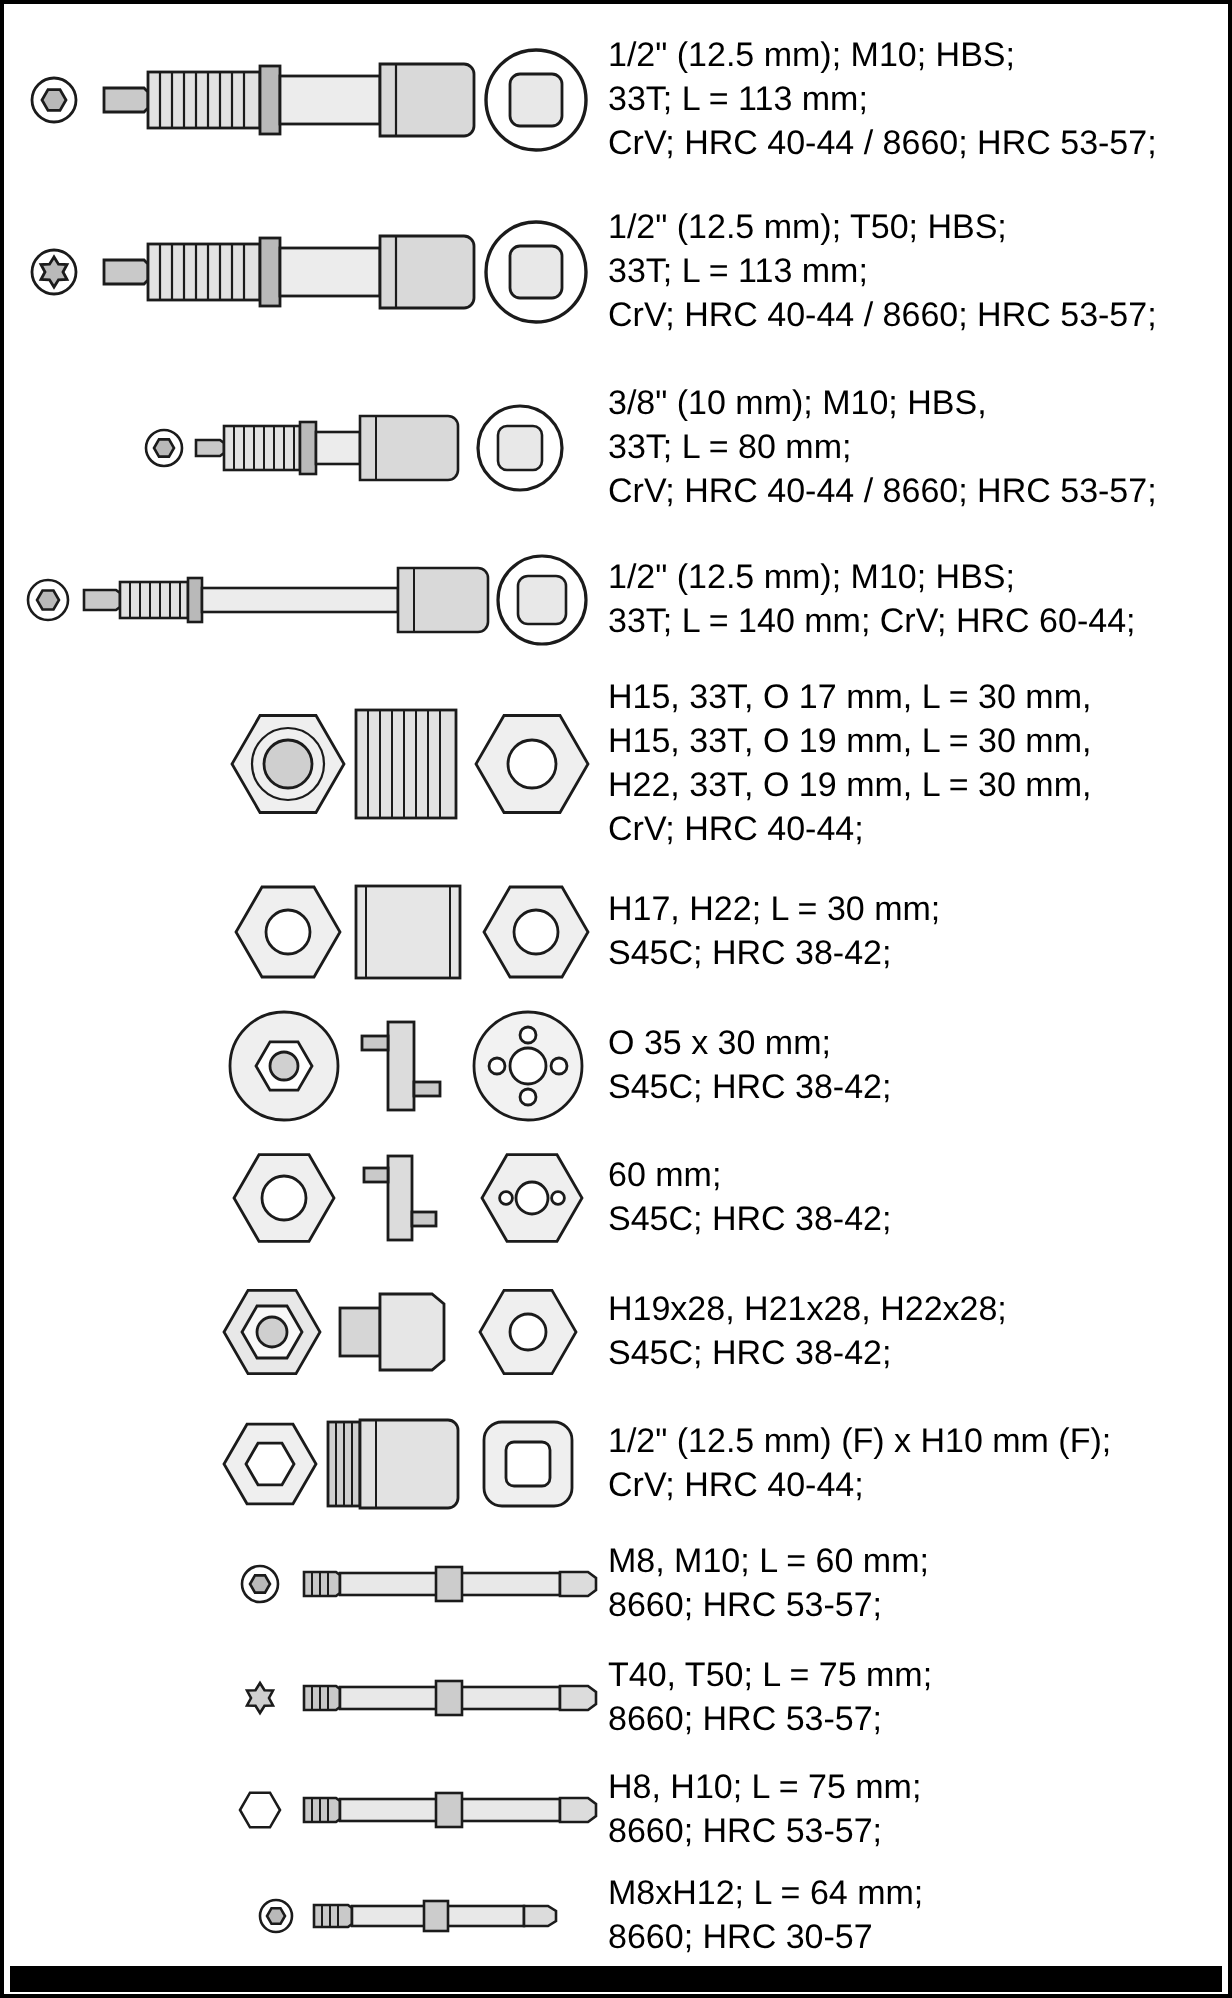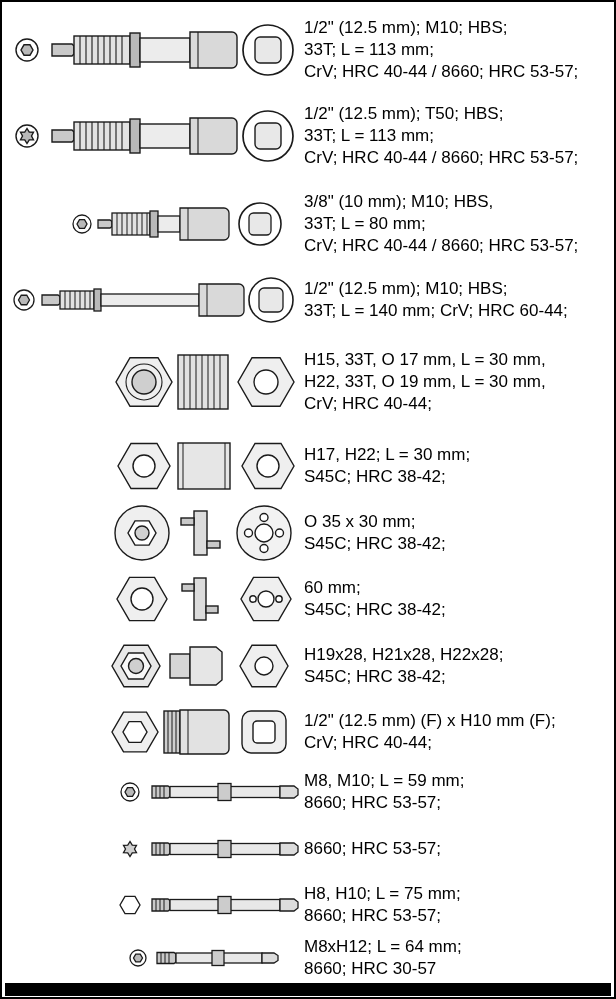--- a/index.html
+++ b/index.html
@@ -154,20 +154,21 @@
           </g>
           <g>
             <polygon points="250,22.75 278,22.75 292,47 278,71.25 250,71.25 236,47" fill="#efefef"></polygon>
             <circle cx="264" cy="47" r="12" fill="#fff"></circle>
           </g>
         </g>
       </svg>
     </div>
     <div class="spec">
       <div>H15, 33T, O 17 mm, L = 30 mm,</div>
+      <div>H15, 33T, O 19 mm, L = 30 mm,</div>
       <div>H22, 33T, O 19 mm, L = 30 mm,</div>
       <div>CrV; HRC 40-44;</div>
     </div>
   </div>
 
   <div class="row" style="height:68px">
     <div class="art">
       <svg width="300" height="62" viewBox="0 0 300 62">
         <g stroke="#1b1b1b" stroke-width="1.4" fill="none">
           <g>
@@ -315,21 +316,21 @@
             <polygon points="150,18 166,18 168,19.5 168,28.5 166,30 150,30" fill="#c9c9c9"></polygon>
             <path d="M154 18v12M158 18v12M162 18v12" stroke-width="1"></path>
             <rect x="168" y="18.5" width="110" height="11" fill="#e8e8e8"></rect>
             <rect x="216" y="15.5" width="13" height="17" fill="#cccccc"></rect>
             <polygon points="278,18 292,18 296,21 296,27 292,30 278,30" fill="#dcdcdc"></polygon>
           </g>
         </g>
       </svg>
     </div>
     <div class="spec">
-      <div>M8, M10; L = 59 mm;</div>
+      <div>M8, M10; L = 60 mm;</div>
       <div>8660; HRC 53-57;</div>
     </div>
   </div>
 
   <div class="row" style="height:57px">
     <div class="art">
       <svg width="300" height="48" viewBox="0 0 300 48">
         <g stroke="#1b1b1b" stroke-width="1.3" fill="none">
           <g>
             <polygon points="128,16.5 125.75,20.1 121.5,20.25 123.5,24 121.5,27.75 125.75,27.9 128,31.5 130.25,27.9 134.5,27.75 132.5,24 134.5,20.25 130.25,20.1" fill="#cfcfcf"></polygon>
@@ -338,20 +339,21 @@
             <polygon points="150,18 166,18 168,19.5 168,28.5 166,30 150,30" fill="#c9c9c9"></polygon>
             <path d="M154 18v12M158 18v12M162 18v12" stroke-width="1"></path>
             <rect x="168" y="18.5" width="110" height="11" fill="#e8e8e8"></rect>
             <rect x="216" y="15.5" width="13" height="17" fill="#cccccc"></rect>
             <polygon points="278,18 292,18 296,21 296,27 292,30 278,30" fill="#dcdcdc"></polygon>
           </g>
         </g>
       </svg>
     </div>
     <div class="spec">
+      <div>T40, T50; L = 75 mm;</div>
       <div>8660; HRC 53-57;</div>
     </div>
   </div>
 
   <div class="row" style="height:56px">
     <div class="art">
       <svg width="300" height="48" viewBox="0 0 300 48">
         <g stroke="#1b1b1b" stroke-width="1.3" fill="none">
           <g>
             <polygon points="123,15.34 133,15.34 138,24 133,32.66 123,32.66 118,24" fill="#fff"></polygon>

